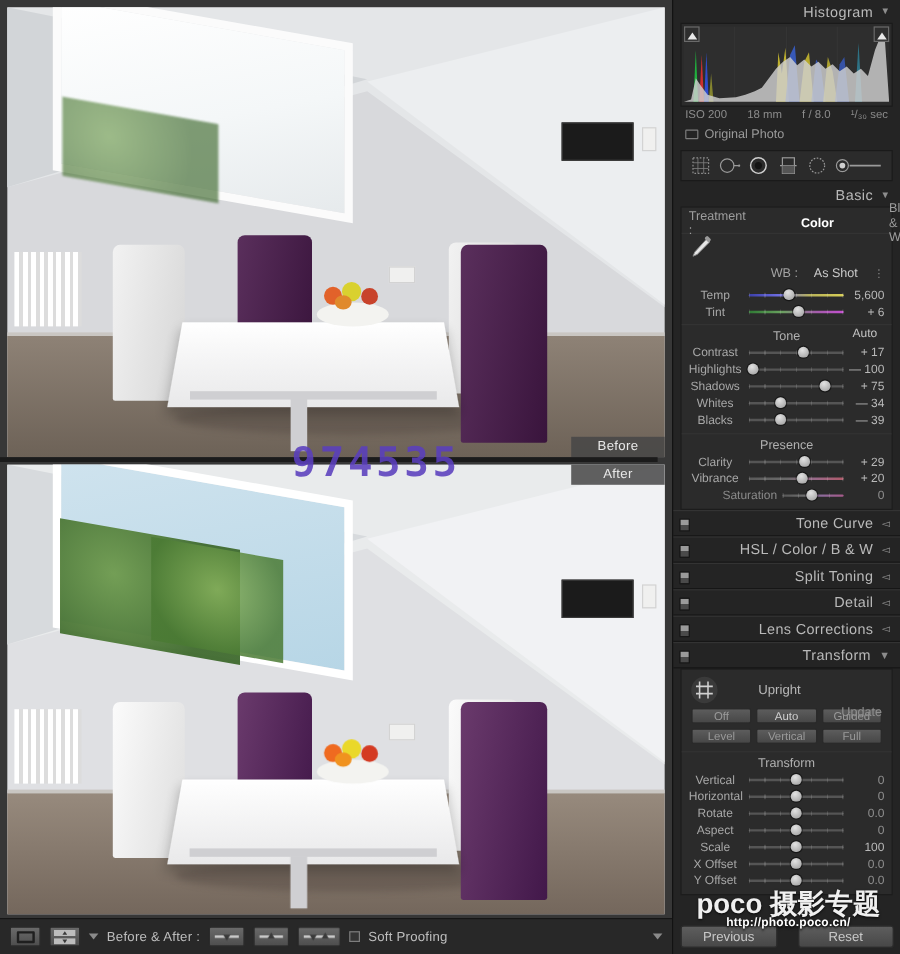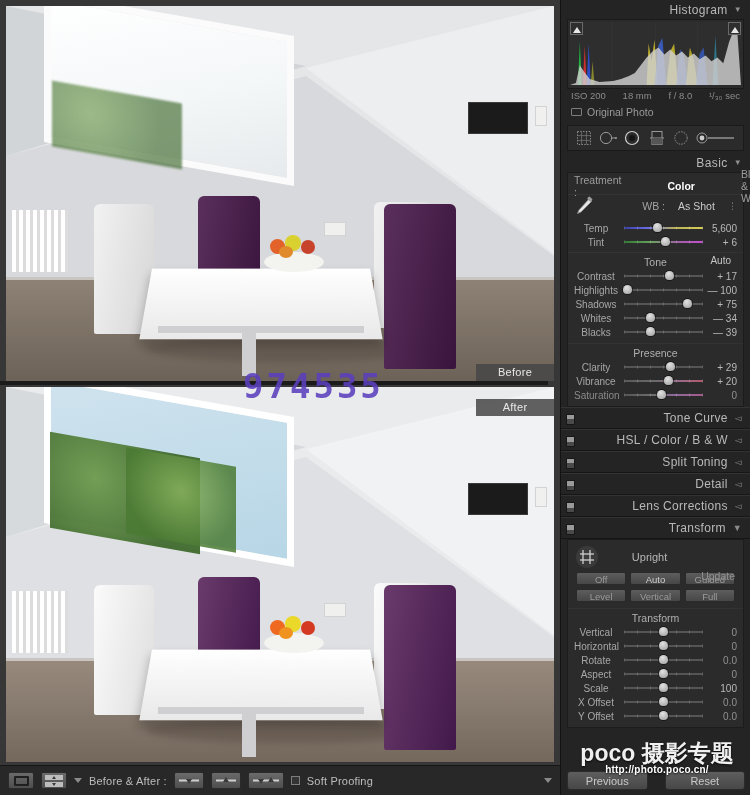--- a/index.html
+++ b/index.html
@@ -23,21 +23,21 @@
   #shot-before { height:375px; margin-top:2px; }
   #shot-after  { height:375px; margin-top:6px; }
 
   .ba-label {
     position:absolute; right:0; width:78px; height:17px;
     background:rgba(70,70,70,.85); color:#e8e8e8;
     font-size:11px; text-align:center; line-height:17px;
     letter-spacing:.3px;
   }
   #label-before { bottom:0; }
-  #label-after  { top:12px; }
+  #label-after  { top:0; }
 
   #ba-divider {
     position:absolute; left:0; top:381px; width:548px; height:4px;
     background:#1b1b1b;
   }
 
   
   .room { position:absolute; inset:0; }
   .wall      { position:absolute; inset:0; background:#d8d9dc; }
   .ceilslope { position:absolute; left:0; top:0; width:100%; height:100%; }
@@ -118,33 +118,33 @@
   .block { background:#2b2b2b; margin:0 6px; border:1px solid #1c1c1c; padding:4px 0; }
 
   .treatment-row {
     display:flex; align-items:center; height:17px; padding:0 6px; gap:6px;
     font-size:10.5px; color:#9d9d9d;
   }
   .treatment-row .opt { color:#9d9d9d;margin-left:34px; }
   .treatment-row .opt.active { color:#ffffff; font-weight:bold; }
   .vsep { width:1px; height:11px; background:#4a4a4a; }
 
-  .wb-row { display:flex; align-items:center; height:22px; padding:0 6px; font-size:10.5px; }
+  .wb-row { display:flex; align-items:center; height:22px; padding:0 6px; font-size:10.5px;margin-top:22px; }
   .eyedrop { width:26px; height:26px; position:relative; margin-left:2px; }
 
   .group-title { text-align:center; color:#b0b0b0; font-size:10.5px; padding:3px 0 1px 0; position:relative; }
   .group-title .auto {
     position:absolute; right:8px; top:2px; color:#c4c4c4; font-size:10px;
     padding:0 4px; border-radius:2px;
   }
 
   
   .srow { display:flex; align-items:center; height:14px; padding:0 6px; }
   .slabel { width:50px; text-align:center; font-size:10px; color:#a7a7a7; padding-right:6px; white-space:nowrap;}
-  .slabel.dim { color:#8a8a8a; }
+  .slabel.dim { color:#8a8a8a;margin-left:28px; }
   .strack { position:relative; flex:1; height:12px; }
   .strack .rail { position:absolute; left:0; right:0; top:5px; height:2px; background:#555; border-radius:1px; }
   .strack .rail.temp  { background:linear-gradient(90deg,#3b3fa8,#6b6be0 30%,#b9b35a 65%,#d8cf56); }
   .strack .rail.tint  { background:linear-gradient(90deg,#2f7a34,#6aa15f 35%,#a25ea8 70%,#c44fd0); }
   .strack .rail.vib   { background:linear-gradient(90deg,#5a5a5a,#6a6a6a 40%,#9a6a8a 70%,#b05a6a); }
   .strack .rail.sat   { background:linear-gradient(90deg,#555,#6d6d6d 35%,#8d6a9a 65%,#a65a8a); }
   .strack .ticks { position:absolute; left:0; right:0; top:4px; height:4px;
      background:repeating-linear-gradient(90deg, rgba(255,255,255,.13) 0 1px, transparent 1px 13px); }
   .knob {
     position:absolute; top:1px; width:9px; height:9px; margin-left:-4.5px;

